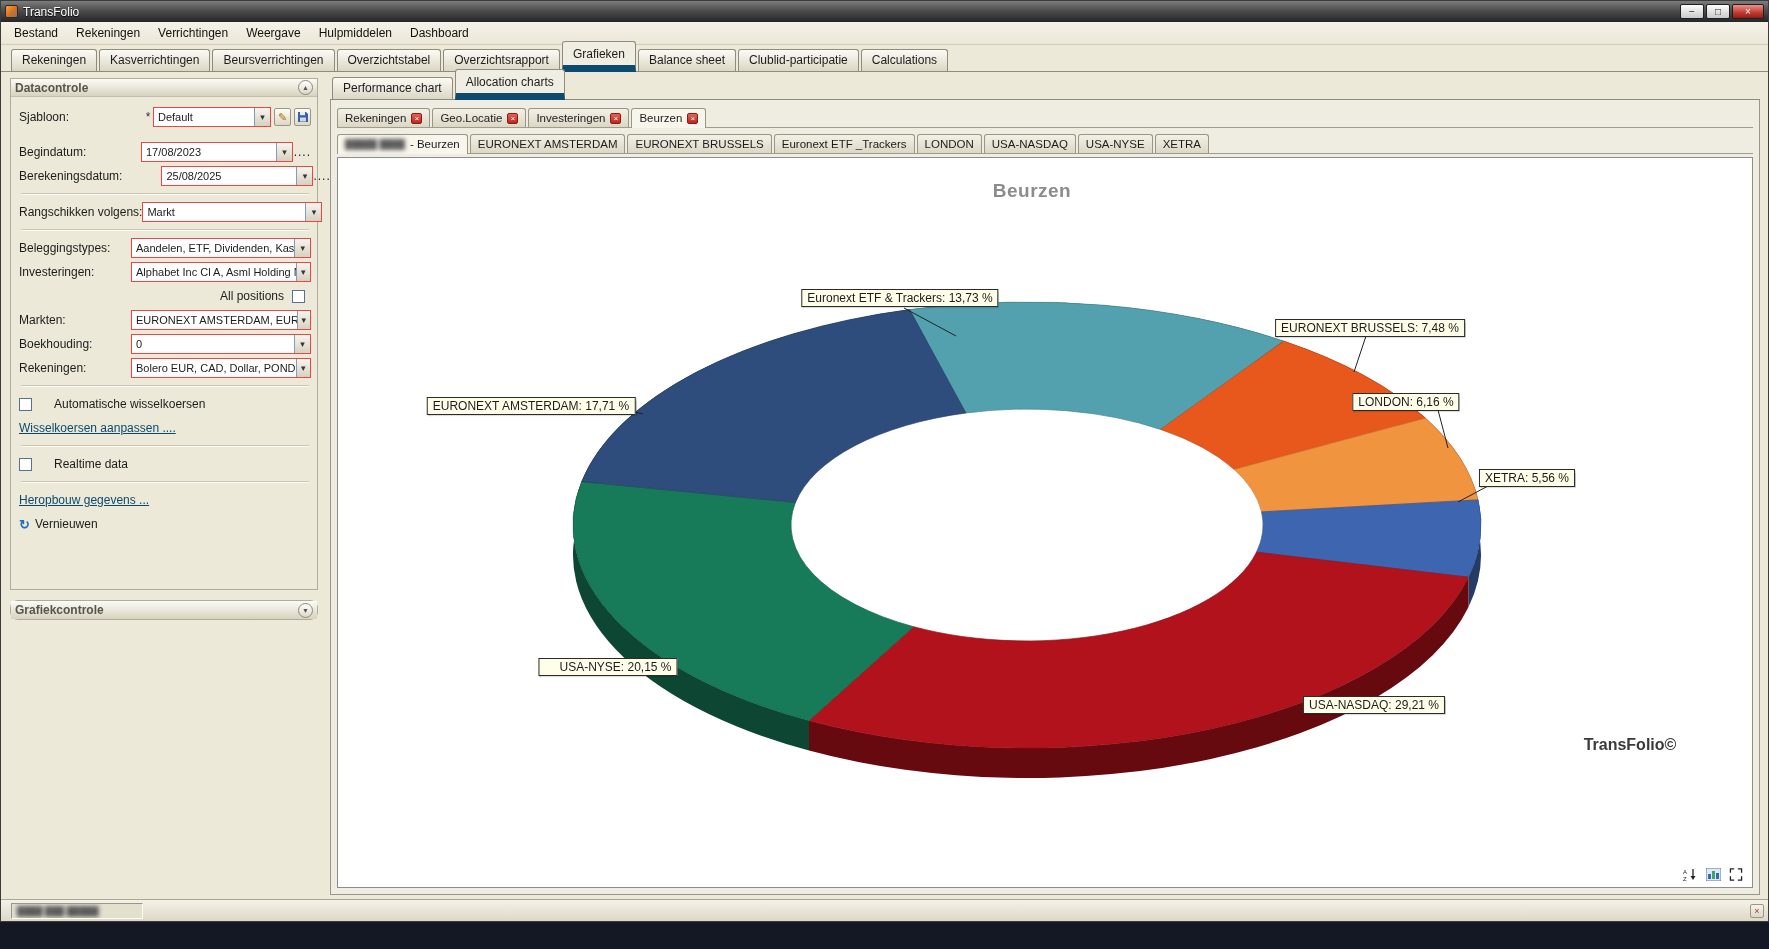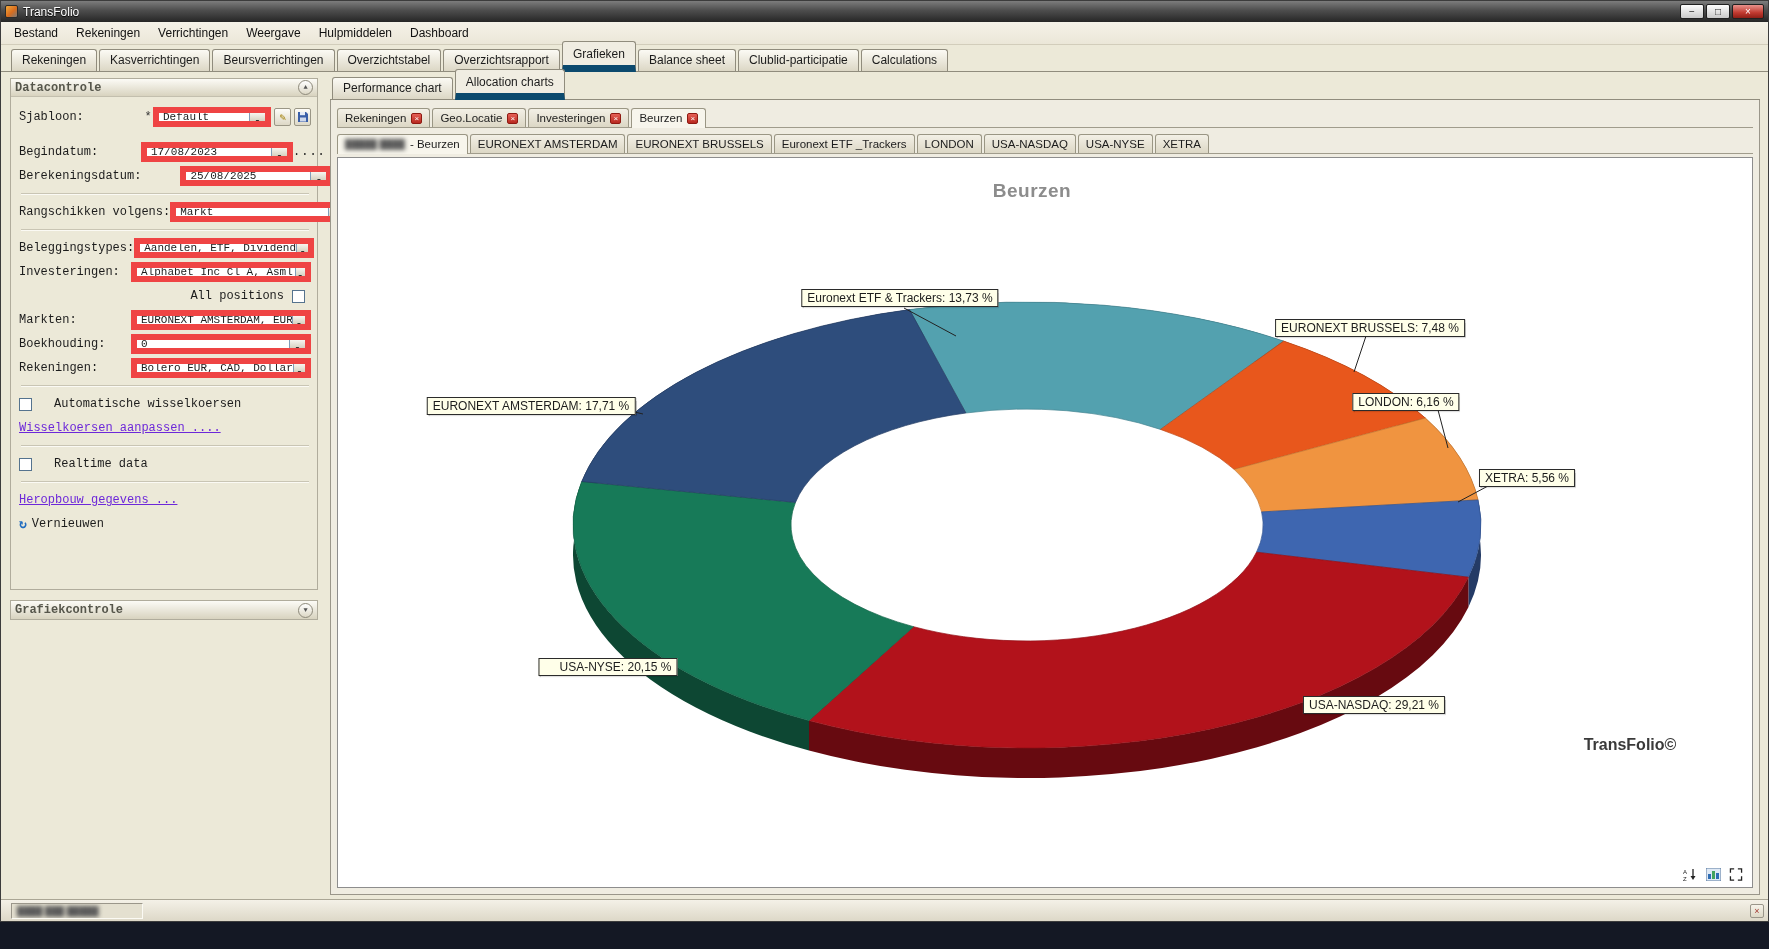--- a/index.html
+++ b/index.html
@@ -27,52 +27,52 @@
   .menu-item { padding:3px 9px; color:#111; }
 
   
   .tabstrip { height:27px; padding:4px 0 0 10px; border-bottom:1px solid #908c7d; flex:0 0 auto; display:flex; align-items:flex-end; }
   .tab { padding:3px 10px 4px; margin-right:2px; border:1px solid #908c7d; border-bottom:none;
          border-radius:3px 3px 0 0; background:linear-gradient(180deg,#fbfaf4,#dcd7c5); white-space:nowrap; }
   .tab.active { background:#f0ede2; padding-top:5px; margin-bottom:-1px; border-bottom:7px solid #0c4a6e; }
 
   
   .content { flex:1 1 auto; display:flex; padding:6px 8px 4px 9px; gap:12px; min-height:0; background:#ece9d8; }
-  .left-col { width:308px; flex:0 0 auto;font-family:Liberation Mono, monospace; }
+  .left-col { width:308px; flex:0 0 auto; }
   .right-col { flex:1 1 auto; display:flex; flex-direction:column; min-width:0;justify-content:center; }
 
   
   .panel { border:1px solid #b0ac9c; background:#ece9d8; }
   .panel-header { height:18px; background:linear-gradient(180deg,#fcfbf6,#d8d3bf); border-bottom:1px solid #c3bfae;
                   display:flex; align-items:center; padding:0 4px; }
   .panel-title { font-weight:bold; color:#56564b; font-size:12px; }
   .collapse-btn { margin-left:auto; width:15px; height:15px; border:1px solid #8d897a; border-radius:8px;
                   background:linear-gradient(180deg,#fff,#ddd8c6); font-size:7px; line-height:13px; text-align:center; color:#555; }
   .dc-panel { height:512px; }
-  .gc-panel { margin-top:10px; }
+  .gc-panel { margin-top:10px;border-radius:8px; }
   .panel-body { padding:8px 6px 0 8px; }
 
   .row { display:flex; align-items:center; height:24px; }
   .row.gap-after { margin-bottom:11px; }
   .flabel { flex:1 1 auto; color:#1c1c1c; font-size:12px; white-space:nowrap; }
   .star { width:10px; text-align:center; color:#333; }
-  .combo { display:flex; align-items:center; height:20px; background:#fff; border:6px solid #ef4444; overflow:hidden; }
+  .combo { display:flex; align-items:center; height:20px; background:#fff; border:1px solid #ef4444; overflow:hidden; }
   .combo .cval { flex:1 1 auto; font-size:11px; padding:0 4px; white-space:nowrap; overflow:hidden; }
   .carrow { width:16px; align-self:stretch; border-left:1px solid #7f9db9;
             background:linear-gradient(180deg,#f7f5ef,#d6d1c0); text-align:center; }
   .carrow::after { content:"▾"; font-size:9px; color:#333; line-height:18px; }
   .w180 { width:180px; flex:0 0 auto; } .w152 { width:152px; flex:0 0 auto;margin-left:39px; } .w118 { width:118px; flex:0 0 auto; }
   .dots { width:18px; text-align:right; color:#222; letter-spacing:1px; }
   .iconbtn { width:17px; height:18px; margin-left:3px; border:1px solid #9a9686; border-radius:2px;
              background:linear-gradient(180deg,#fdfcf8,#ddd8c6); display:flex; align-items:center; justify-content:center; }
   .pencil::after { content:"✎"; font-size:11px; color:#a07c00; }
   .separator { height:2px; border-top:1px solid #c9c5b4; border-bottom:1px solid #fbfaf4; margin:5px 2px; }
   .checkbox { width:13px; height:13px; background:#fff; border:1px solid #55738e; flex:0 0 auto; }
   .cb-label { margin-left:22px; flex:1 1 auto; }
-  .link { color:#6d28d9; text-decoration:underline; font-size:12px; }
+  .link { color:#0c4a6e; text-decoration:underline; font-size:12px; }
   .refresh-icon::before { content:"↻"; color:#1f6cc0; font-weight:bold; font-size:13px; margin-right:5px; }
 
   
   .chart-tabs { height:22px; display:flex; align-items:flex-end; padding-left:2px; border-bottom:1px solid #908c7d; }
   .alloc-panel { flex:1 1 auto; border:1px solid #9a968a; border-top:none; background:#efece1;
                  padding:5px 6px 6px; display:flex; flex-direction:column; min-height:0; }
   .subtabs { height:23px; display:flex; align-items:flex-end; flex:0 0 auto; border-bottom:1px solid #a09c8c; }
   .subtab { display:inline-flex; align-items:center; gap:5px; padding:3px 7px; margin-right:2px;
             border:1px solid #9a9684; border-bottom:none; border-radius:3px 3px 0 0;
             background:linear-gradient(180deg,#f3f0e6,#dcd7c5); white-space:nowrap; font-size:11.5px; }

